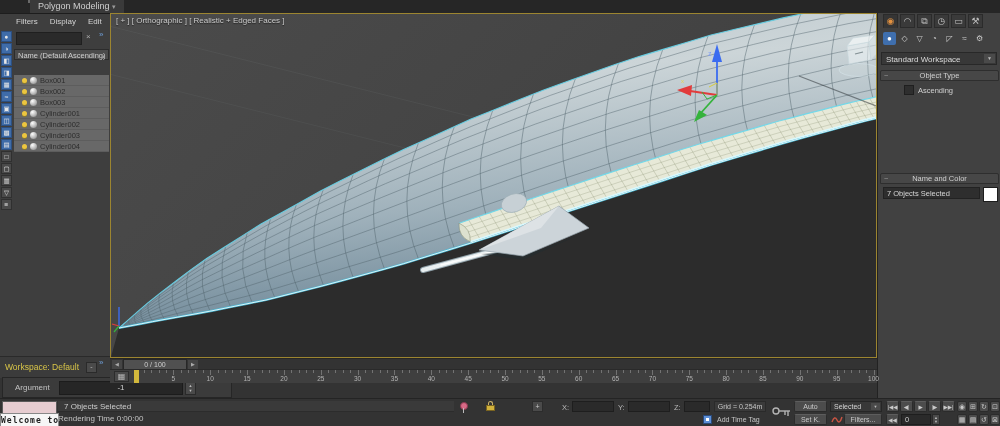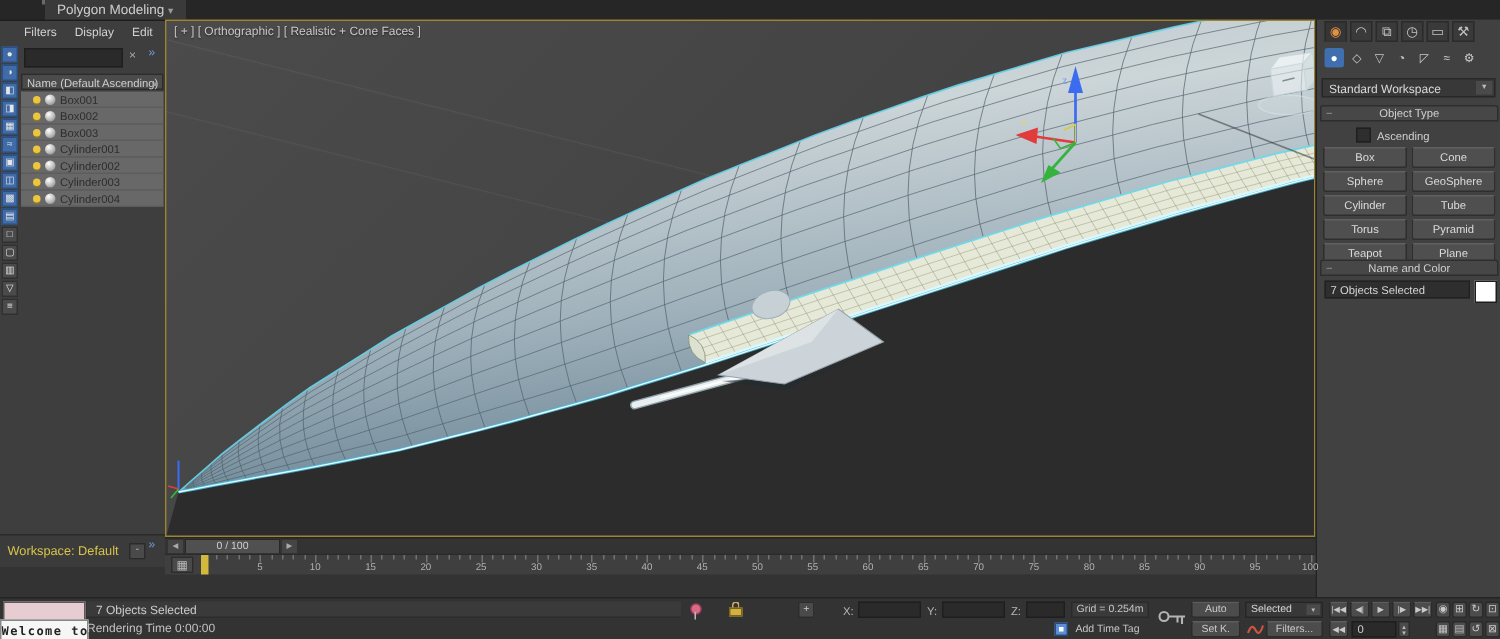--- a/index.html
+++ b/index.html
@@ -15,21 +15,21 @@
   #ribbon-tab .caret{color:#9a9a9a;font-size:7px;}
   
   #explorer{left:0;top:14px;width:110px;height:342px;background:#3e3e3e;border-right:1px solid #232323;}
   #exp-menu{position:absolute;left:16px;top:3px;display:flex;gap:12px;font-size:8px;color:#d2d2d2;}
   #exp-search{position:absolute;left:16px;top:18px;width:64px;height:11px;background:#2a2a2a;border:1px solid #1f1f1f;}
   #exp-clear{position:absolute;left:86px;top:18px;font-size:8px;color:#aaa;}
   #exp-over{position:absolute;left:99px;top:16px;font-size:8px;color:#6f9fd8;}
   #exp-header{position:absolute;left:14px;top:35px;width:95px;height:11px;background:#4b4b4b;border:1px solid #2c2c2c;
               font-size:7.5px;color:#cfcfcf;line-height:11px;padding-left:3px;box-sizing:border-box;}
   #exp-sort{position:absolute;right:2px;top:1px;font-size:5px;color:#9a9a9a;}
-  #exp-list{position:absolute;left:14px;top:47px;width:95px;}
+  #exp-list{position:absolute;left:14px;top:61px;width:95px;}
   .exp-row{height:10px;display:flex;align-items:center;background:#686868;border-bottom:1px solid #5d5d5d;}
   .exp-row .pad{width:8px;}
   .bulb{width:5px;height:5px;border-radius:50%;background:#ecc63f;box-shadow:0 1px 0 #8a7a30;margin-right:3px;}
   .objdot{width:7px;height:7px;border-radius:50%;background:radial-gradient(circle at 35% 30%,#fff,#b9b9b9 55%,#767676);margin-right:3px;}
   .exp-label{font-size:7.5px;color:#2d2d2d;}
   #exp-strip{position:absolute;left:1px;top:17px;width:12px;display:flex;flex-direction:column;gap:1px;}
   .strip-ic{width:11px;height:11px;background:#4a4a4a;border:1px solid #303030;box-sizing:border-box;
             color:#e6e6e6;font-size:6.5px;line-height:9px;text-align:center;overflow:hidden;}
   .strip-ic.blue{background:#3f6ca8;border-color:#2c4f80;}
   
@@ -227,23 +227,31 @@
         <div class="strip-ic">▽</div>
         <div class="strip-ic">≡</div>
       </div>
   </div>
 
   <div id="wsbar" class="abs">
     <div id="ws-label">Workspace: Default</div>
     <div id="ws-min">-</div>
     <div id="ws-over">»</div>
   </div>
+  <div id="argpanel" class="abs">
+    <div id="arg-label">Argument</div>
+    <div id="arg-field">-1</div>
+    <div id="arg-spin">
+      <span>▲</span>
+      <span>▼</span>
+    </div>
+  </div>
 
   <div id="viewport" class="abs">
-    <div id="vp-label">[ + ] [ Orthographic ] [ Realistic + Cone Faces ]</div>
+    <div id="vp-label">[ + ] [ Orthographic ] [ Realistic + Edged Faces ]</div>
     <svg id="vp-svg" width="765" height="343" viewBox="0 0 765 343">
       <defs>
         <linearGradient id="hullg" x1="0" y1="0" x2="0.25" y2="1">
           <stop offset="0" stop-color="#b7c4ca"></stop>
           <stop offset="0.35" stop-color="#ccd5d8"></stop>
           <stop offset="0.7" stop-color="#9fb1bb"></stop>
           <stop offset="0.9" stop-color="#7e95a3"></stop>
           <stop offset="1" stop-color="#6d8796"></stop>
         </linearGradient>
       </defs>
@@ -398,32 +406,20 @@
       <span id="cp-dd-arrow">▼</span>
     </div>
     <div id="ot-roll" class="rollout">
       <span class="coll">−</span>
       <span>Object Type</span>
     </div>
     <div id="autogrid-row">
       <div id="autogrid-box"></div>
       <div id="autogrid-label">Ascending</div>
     </div>
-    <div id="ot-grid">
-        <div class="ot-btn">Box</div>
-        <div class="ot-btn">Cone</div>
-        <div class="ot-btn">Sphere</div>
-        <div class="ot-btn">GeoSphere</div>
-        <div class="ot-btn">Cylinder</div>
-        <div class="ot-btn">Tube</div>
-        <div class="ot-btn">Torus</div>
-        <div class="ot-btn">Pyramid</div>
-        <div class="ot-btn">Teapot</div>
-        <div class="ot-btn">Plane</div>
-      </div>
     <div id="nc-roll" class="rollout">
       <span class="coll">−</span>
       <span>Name and Color</span>
     </div>
     <div id="nc-field">7 Objects Selected</div>
     <div id="nc-swatch"></div>
   </div>
 
   <div id="tslider" class="abs">
     <div id="ts-prev">◀</div>

